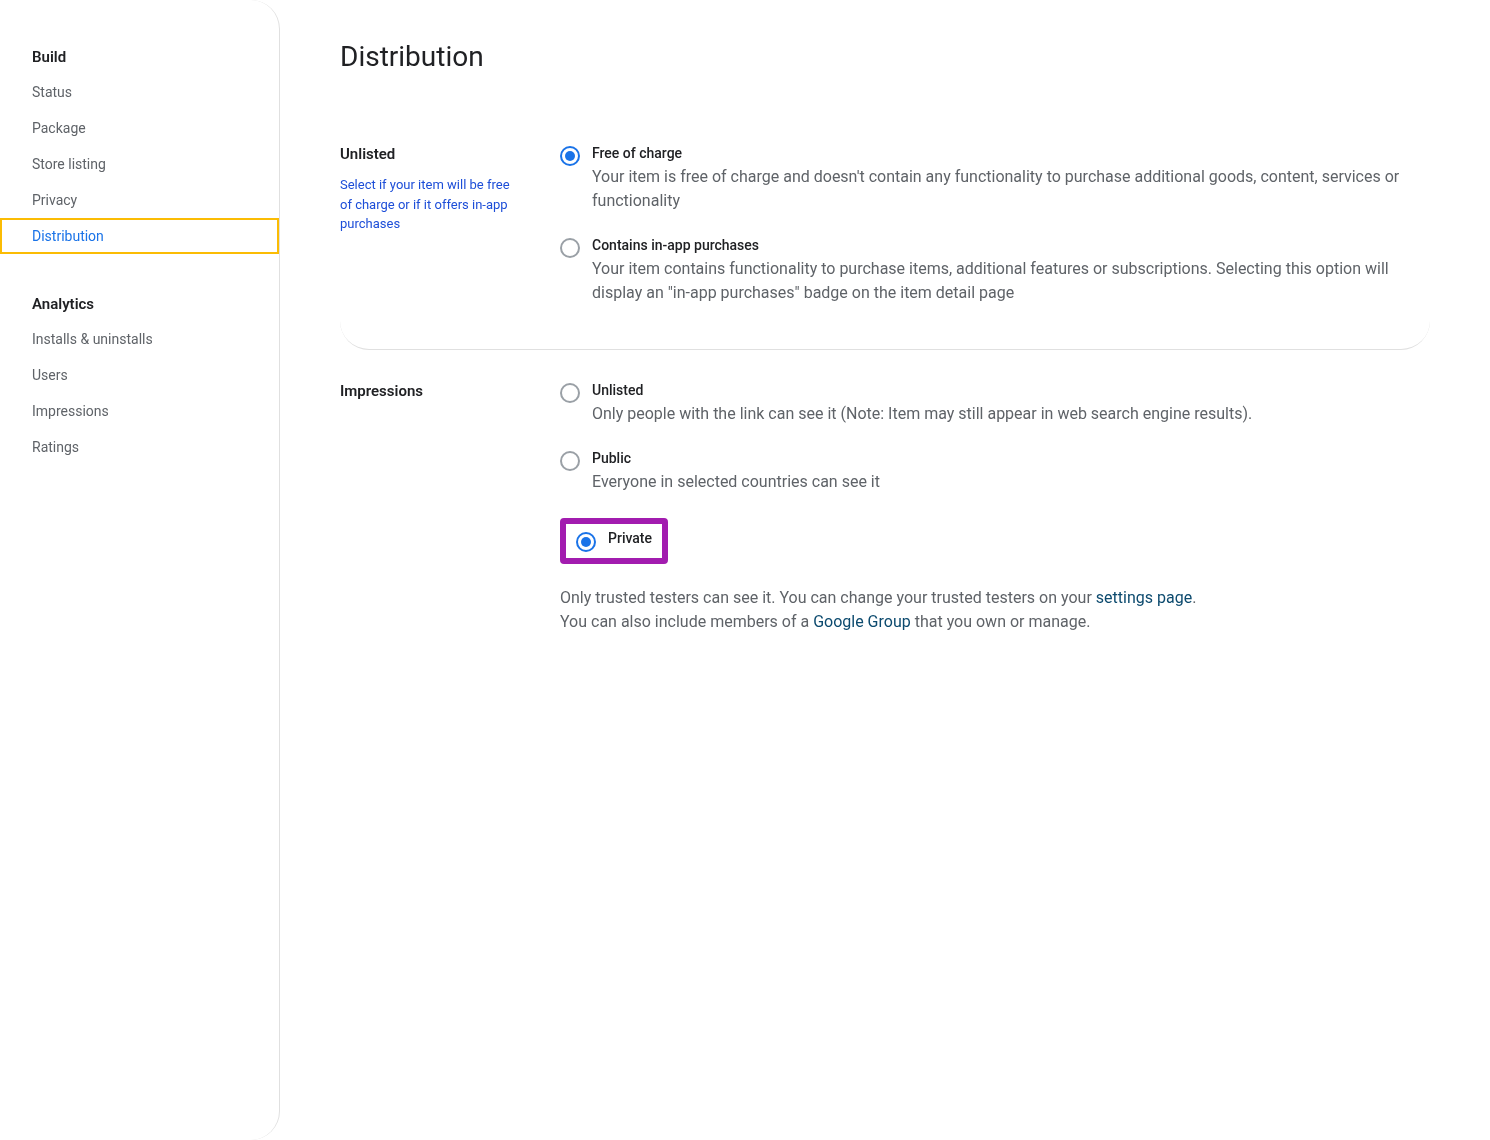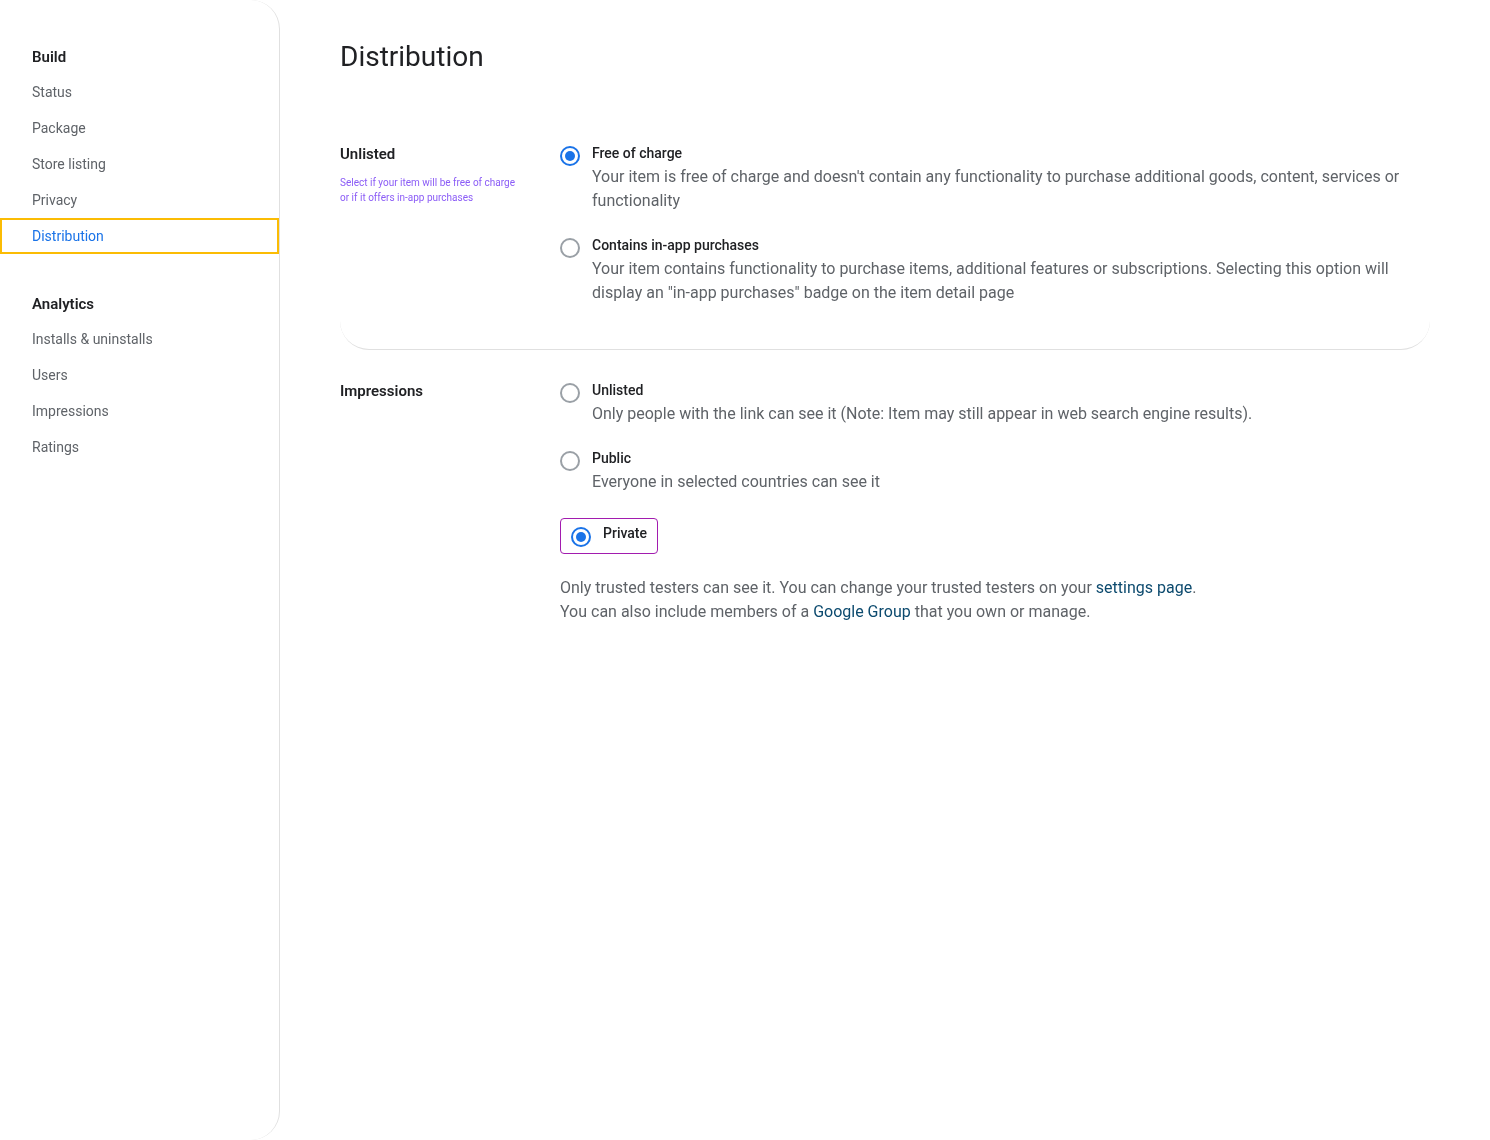--- a/index.html
+++ b/index.html
@@ -67,22 +67,22 @@
       min-width: 180px;
       max-width: 180px;
     }
     .section-label {
       font-size: 15px;
       font-weight: 600;
       color: #202124;
       margin-bottom: 12px;
     }
     .section-description {
-      font-size: 10px;
-      color: #8b5cf6;
+      font-size: 13px;
+      color: #1d4ed8;
       line-height: 1.5;
     }
     .section-content {
       flex: 1;
     }
 
     
     .radio-option {
       display: flex;
       align-items: flex-start;
@@ -126,21 +126,21 @@
       margin-bottom: 4px;
     }
     .radio-desc {
       font-size: 16px;
       color: #5f6368;
       line-height: 1.5;
     }
 
     
     .radio-highlighted {
-      border: 1px solid #a21caf;
+      border: 6px solid #a21caf;
       border-radius: 4px;
       padding: 6px 10px;
       display: inline-flex;
       align-items: flex-start;
       gap: 12px;
       margin-bottom: 16px;
     }
     .radio-highlighted .radio-label {
       margin-bottom: 0;
     }

